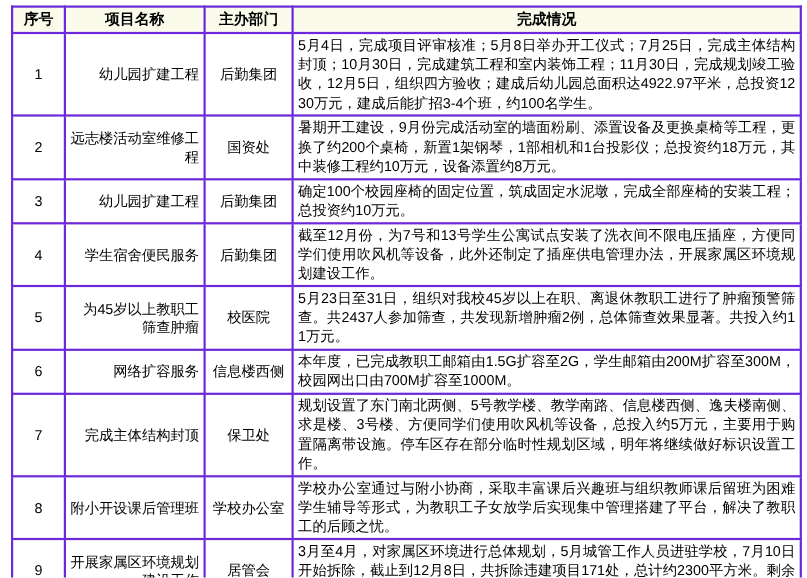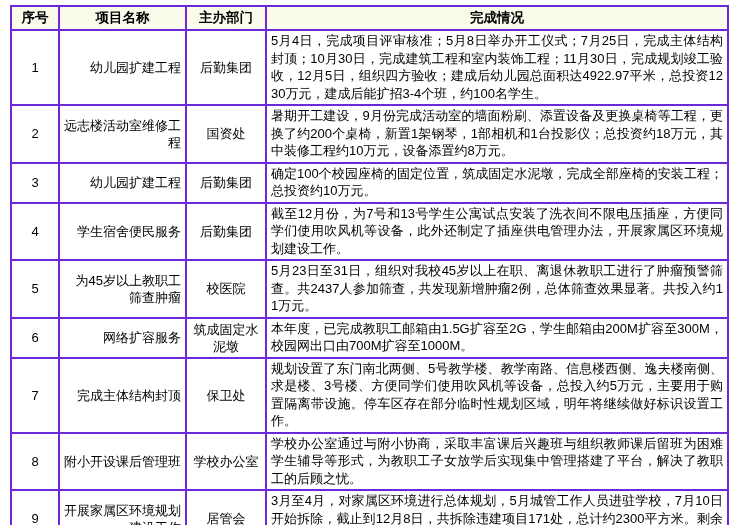--- a/index.html
+++ b/index.html
@@ -105,21 +105,21 @@
       </tr>
       <tr>
         <td class="cell-no">5</td>
         <td class="cell-name">为45岁以上教职工筛查肿瘤</td>
         <td class="cell-dept">校医院</td>
         <td class="cell-status">5月23日至31日，组织对我校45岁以上在职、离退休教职工进行了肿瘤预警筛查。共2437人参加筛查，共发现新增肿瘤2例，总体筛查效果显著。共投入约11万元。</td>
       </tr>
       <tr>
         <td class="cell-no">6</td>
         <td class="cell-name">网络扩容服务</td>
-        <td class="cell-dept">筑成固定水泥墩</td>
+        <td class="cell-dept">信息楼西侧</td>
         <td class="cell-status">本年度，已完成教职工邮箱由1.5G扩容至2G，学生邮箱由200M扩容至300M，校园网出口由700M扩容至1000M。</td>
       </tr>
       <tr>
         <td class="cell-no">7</td>
         <td class="cell-name">完成主体结构封顶</td>
         <td class="cell-dept">保卫处</td>
         <td class="cell-status">规划设置了东门南北两侧、5号教学楼、教学南路、信息楼西侧、逸夫楼南侧、求是楼、3号楼、方便同学们使用吹风机等设备，总投入约5万元，主要用于购置隔离带设施。停车区存在部分临时性规划区域，明年将继续做好标识设置工作。</td>
       </tr>
       <tr>
         <td class="cell-no">8</td>

